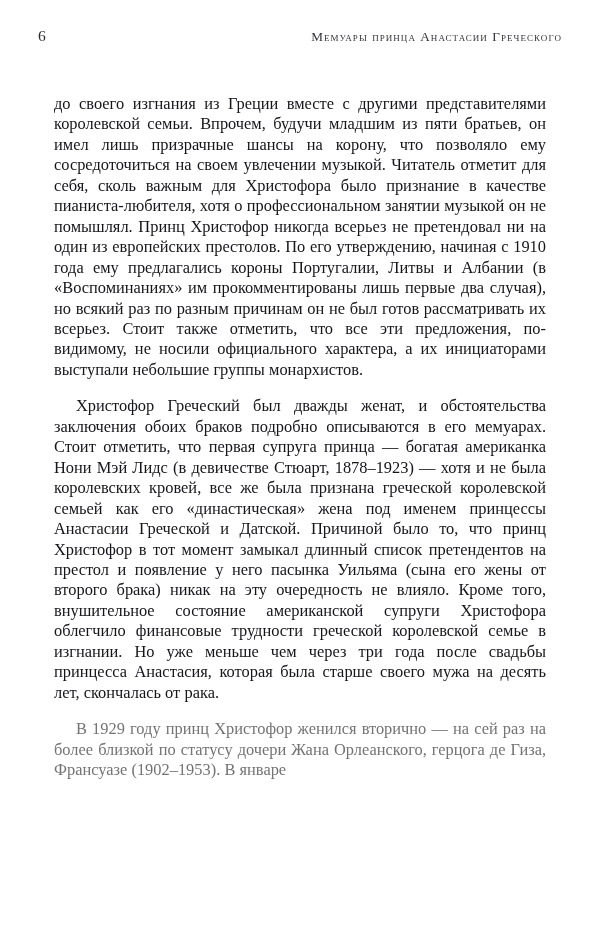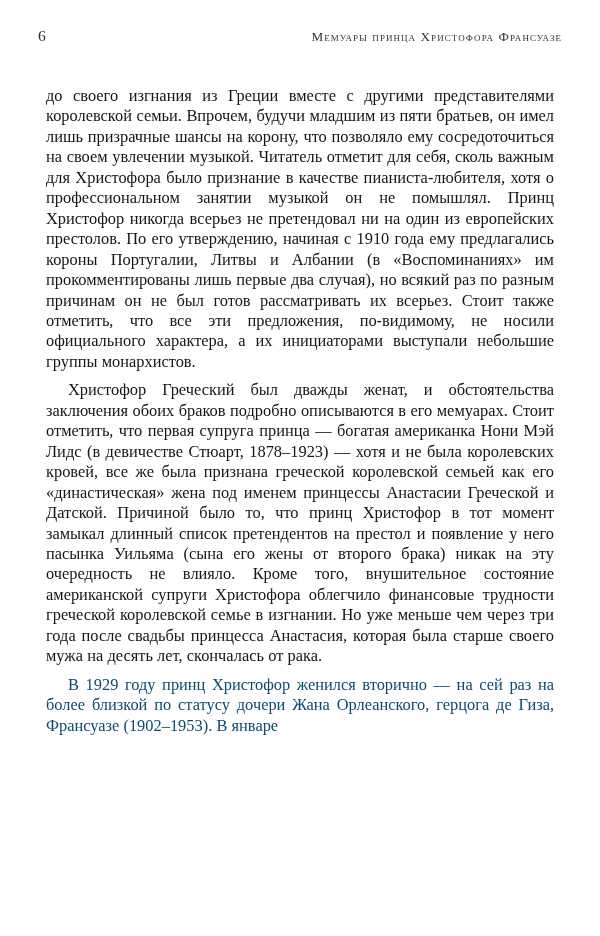--- a/index.html
+++ b/index.html
@@ -58,21 +58,21 @@
 
   
   .textblock {
     position: absolute;
     left: 38px;
     top: 78px;
     width: 524px;
   }
 
   p.para {
-    margin: 8px;
+    margin: 16px;
     font-size: 16.4px;
     line-height: 20.45px;
     text-align: justify;
     text-justify: inter-word;
     hyphens: manual;
     -webkit-hyphens: manual;
     text-indent: 0;
     color: #15151a;
     word-spacing: 0.1px;
   }
@@ -92,22 +92,22 @@
     content: none;
   }
 </style>
 </head>
 <body style="background: rgb(255, 255, 255);">
 
 <div class="page">
 
   <div class="running-head">
     <span class="folio">6</span>
-    <span class="head-title">Мемуары принца Христофора Франсуазе</span>
+    <span class="head-title">Мемуары принца Анастасии Греческого</span>
   </div>
 
   <div class="textblock">
     <p class="para no-stretch" style="color: rgb(21, 21, 26);">до своего изгнания из Греции вместе с другими представителями королевской семьи. Впрочем, будучи младшим из пяти братьев, он имел лишь призрачные шансы на корону, что позволяло ему сосредоточиться на своем увлечении музыкой. Читатель отметит для себя, сколь важным для Христофора было признание в качестве пианиста-любителя, хотя о профессиональном занятии музыкой он не помышлял. Принц Христофор никогда всерьез не претендовал ни на один из европейских престолов. По его утверждению, начиная с 1910 года ему предлагались короны Португалии, Литвы и Албании (в «Воспоминаниях» им прокомментированы лишь первые два случая), но всякий раз по разным причинам он не был готов рассматривать их всерьез. Стоит также отметить, что все эти предложения, по-видимому, не носили официального характера, а их инициаторами выступали небольшие группы монархистов.</p>
     <p class="para indent no-stretch" style="color: rgb(21, 21, 26);">Христофор Греческий был дважды женат, и обстоятельства заключения обоих браков подробно описываются в его мемуарах. Стоит отметить, что первая супруга принца — богатая американка Нони Мэй Лидс (в девичестве Стюарт, 1878–1923) — хотя и не была королевских кровей, все же была признана греческой королевской семьей как его «династическая» жена под именем принцессы Анастасии Греческой и Датской. Причиной было то, что принц Христофор в тот момент замыкал длинный список претендентов на престол и появление у него пасынка Уильяма (сына его жены от второго брака) никак на эту очередность не влияло. Кроме того, внушительное состояние американской супруги Христофора облегчило финансовые трудности греческой королевской семье в изгнании. Но уже меньше чем через три года после свадьбы принцесса Анастасия, которая была старше своего мужа на десять лет, скончалась от рака.</p>
-    <p class="para indent no-stretch" style="color: #0c4a6e;">В 1929 году принц Христофор женился вторично — на сей раз на более близкой по статусу дочери Жана Орлеанского, герцога де Гиза, Франсуазе (1902–1953). В январе</p>
+    <p class="para indent no-stretch" style="color: #737373;">В 1929 году принц Христофор женился вторично — на сей раз на более близкой по статусу дочери Жана Орлеанского, герцога де Гиза, Франсуазе (1902–1953). В январе</p>
   </div>
 
 </div>
 
 </body></html>

